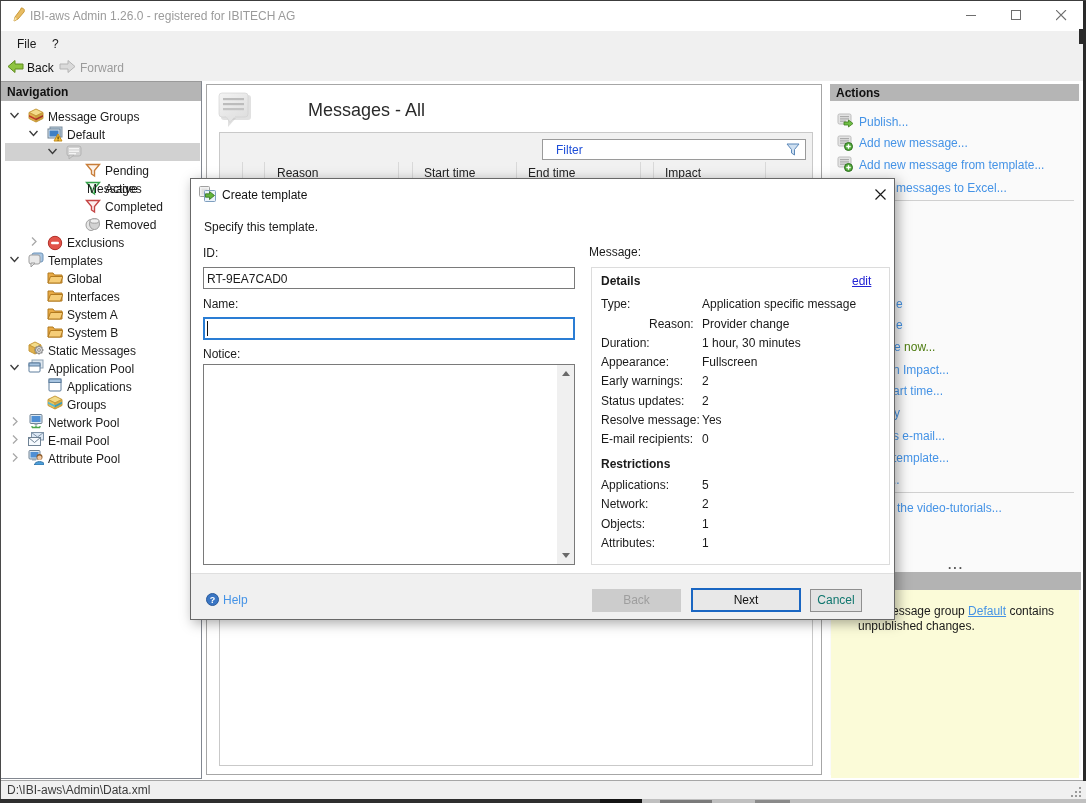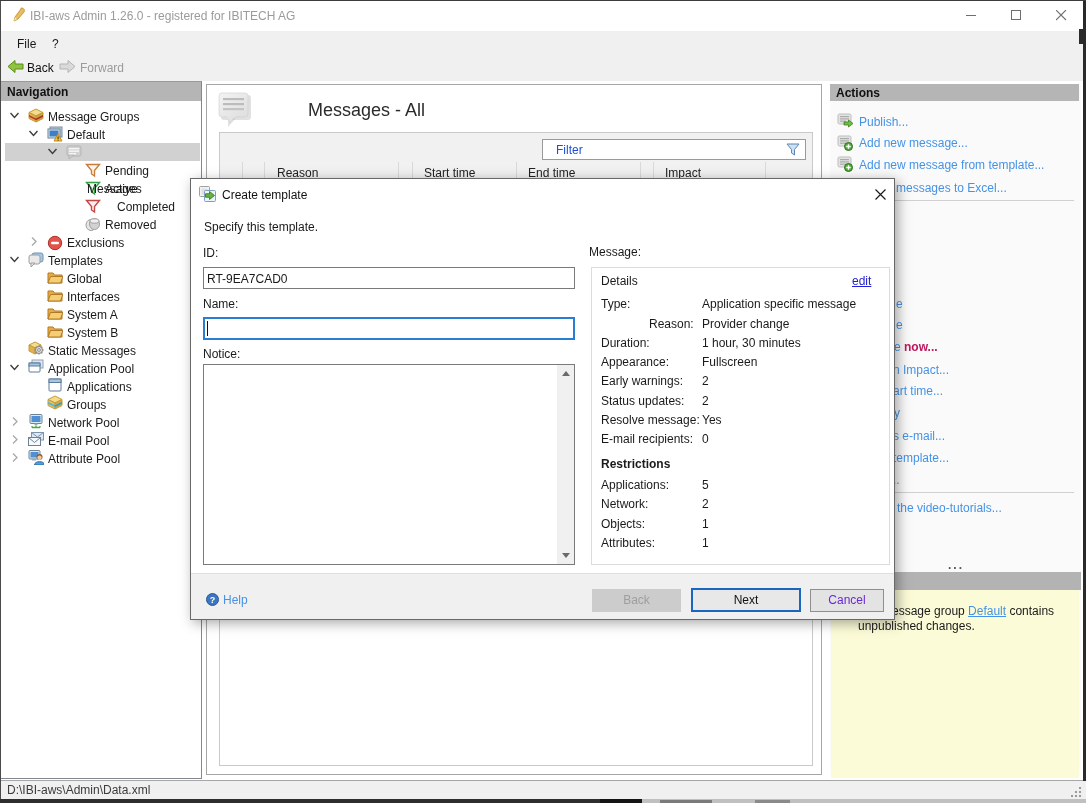--- a/index.html
+++ b/index.html
@@ -181,21 +181,21 @@
       <circle cx="11.5" cy="8" r="3" fill="#8a5a2a"></circle>
       <circle cx="11.5" cy="8.8" r="2.2" fill="#f3c9a2"></circle>
       <path d="M6.5,16 C6.5,11.5 16.5,11.5 16.5,16 Z" fill="#4da0dc" stroke="#2e6ea0"></path>
     </svg>
 
 <div class="lbl" style="left:48px;top:110px;">Message Groups</div>
 <div class="lbl" style="left:67px;top:128px;">Default</div>
 <div class="lbl" style="left:87px;top:146px;margin-top:36px;">Messages</div>
 <div class="lbl" style="left:105px;top:164px;">Pending</div>
 <div class="lbl" style="left:105px;top:182px;">Active</div>
-<div class="lbl" style="left:105px;top:200px;margin-left:12px;">Completed</div>
+<div class="lbl" style="left:105px;top:200px;">Completed</div>
 <div class="lbl" style="left:105px;top:218px;">Removed</div>
 <div class="lbl" style="left:67px;top:236px;">Exclusions</div>
 <div class="lbl" style="left:48px;top:254px;">Templates</div>
 <div class="lbl" style="left:67px;top:272px;">Global</div>
 <div class="lbl" style="left:67px;top:290px;">Interfaces</div>
 <div class="lbl" style="left:67px;top:308px;">System A</div>
 <div class="lbl" style="left:67px;top:326px;">System B</div>
 <div class="lbl" style="left:48px;top:344px;">Static Messages</div>
 <div class="lbl" style="left:48px;top:362px;">Application Pool</div>
 <div class="lbl" style="left:67px;top:380px;">Applications</div>
@@ -277,21 +277,21 @@
       <rect x="3" y="7.6" width="6" height="1.2" fill="#aaa"></rect>
       <circle cx="11.5" cy="11.5" r="4" fill="#56ae3e" stroke="#2e6e1e"></circle>
       <path d="M11.5,9.3 V13.7 M9.3,11.5 H13.7" stroke="#fff" stroke-width="1.3"></path>
     </svg>
 <div class="lbl blue" style="left:859px;top:158px;">Add new message from template...</div>
 <div class="lbl blue" style="left:896px;top:181px;">messages to Excel...</div>
 <div class="abs" style="left:838px;top:200px;width:236px;height:1px;background:#d0d0d0;"></div>
 
 <div class="lbl blue" style="left:896px;top:297px;">e</div>
 <div class="lbl blue" style="left:896px;top:318px;">e</div>
-<div class="lbl" style="left:894px;top:340px;"><span class="blue">e</span> <span style="color:#be185d;font-weight:bold;">now...</span></div>
+<div class="lbl" style="left:894px;top:340px;"><span class="blue">e</span> <span style="color:#4d7c0f;">now...</span></div>
 <div class="lbl blue" style="left:893px;top:363px;">n Impact...</div>
 <div class="lbl blue" style="left:893px;top:384px;">art time...</div>
 <div class="lbl blue" style="left:894px;top:406px;">y</div>
 <div class="lbl blue" style="left:893px;top:429px;">s e-mail...</div>
 <div class="lbl blue" style="left:893px;top:451px;">template...</div>
 <div class="lbl blue" style="left:893px;top:473px;">..</div>
 <div class="abs" style="left:838px;top:492px;width:236px;height:1px;background:#d0d0d0;"></div>
 <div class="lbl blue" style="left:897px;top:501px;">the video-tutorials...</div>
 </div>
 
@@ -345,21 +345,21 @@
 <div class="abs" style="left:203px;top:317px;width:372px;height:23px;background:#fff;border:2px solid #2a7dd4;"></div>
 <div class="abs" style="left:207px;top:321px;width:1px;height:15px;background:#111;"></div>
 <div class="lbl" style="left:203px;top:347px;">Notice:</div>
 <div class="abs" style="left:203px;top:364px;width:372px;height:201px;background:#fff;border:1px solid #7a7a7a;"></div>
 <div class="abs" style="left:557px;top:365px;width:17px;height:199px;background:#f0f0f0;"></div>
 <div class="abs" style="left:562px;top:371px;width:0;height:0;border-left:4px solid transparent;border-right:4px solid transparent;border-bottom:5px solid #6a6a6a;"></div>
 <div class="abs" style="left:562px;top:553px;width:0;height:0;border-left:4px solid transparent;border-right:4px solid transparent;border-top:5px solid #6a6a6a;"></div>
 
 <div class="lbl" style="left:589px;top:245px;">Message:</div>
 <div class="abs" style="left:591px;top:267px;width:299px;height:298px;background:#fff;border:1px solid #dcdcdc;"></div>
-<div class="lbl" style="left:601px;top:274px;font-weight:normal;">Details</div>
+<div class="lbl" style="left:601px;top:274px;font-weight:bold;">Details</div>
 <div class="lbl" style="left:852px;top:274px;color:#2222d4;text-decoration:underline;">edit</div>
 <div class="lbl" style="left:601px;top:297px;">Type:</div>
     <div class="lbl" style="left:702px;top:297px;">Application specific message</div>
 <div class="lbl" style="left:601px;top:317px;margin-left:48px;">Reason:</div>
     <div class="lbl" style="left:702px;top:317px;">Provider change</div>
 <div class="lbl" style="left:601px;top:336px;">Duration:</div>
     <div class="lbl" style="left:702px;top:336px;">1 hour, 30 minutes</div>
 <div class="lbl" style="left:601px;top:355px;">Appearance:</div>
     <div class="lbl" style="left:702px;top:355px;">Fullscreen</div>
 <div class="lbl" style="left:601px;top:374px;">Early warnings:</div>
@@ -381,14 +381,14 @@
     <div class="lbl" style="left:702px;top:536px;">1</div>
 
 <div class="abs" style="left:191px;top:573px;width:703px;height:46px;background:#f0f0f0;border-top:1px solid #dfdfdf;"></div>
 <svg class="abs" style="left:206px;top:593px" width="13" height="13" viewBox="0 0 13 13">
       <circle cx="6.5" cy="6.5" r="6" fill="#3a76c4" stroke="#2a5a9a"></circle>
       <text x="6.5" y="9.5" font-size="9" font-family="Liberation Sans" fill="#fff" text-anchor="middle" font-weight="bold">?</text>
     </svg>
 <div class="lbl blue" style="left:223px;top:593px;">Help</div>
 <div class="abs" style="left:592px;top:589px;width:89px;height:23px;background:#cccccc;color:#9e9e9e;text-align:center;line-height:23px;">Back</div>
 <div class="abs" style="left:691px;top:588px;width:110px;height:24px;background:#e8e8e8;border:2px solid #1a66c2;color:#111;text-align:center;line-height:20px;">Next</div>
-<div class="abs" style="left:810px;top:589px;width:74px;height:23px;background:#e3e3e3;border:1px solid #8f8f8f;color:#6d28d9;text-align:center;line-height:21px;">Cancel</div>
+<div class="abs" style="left:810px;top:589px;width:52px;height:23px;background:#e3e3e3;border:1px solid #8f8f8f;color:#0f766e;text-align:center;line-height:21px;">Cancel</div>
 </div>
 
 </body></html>

